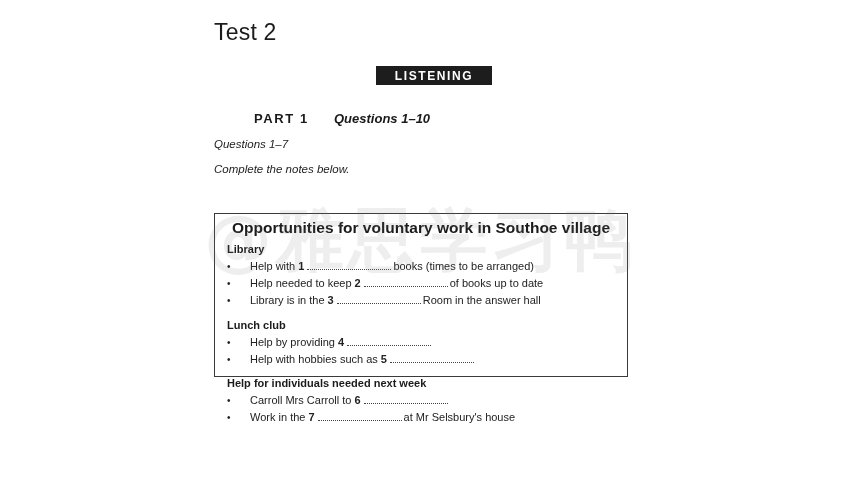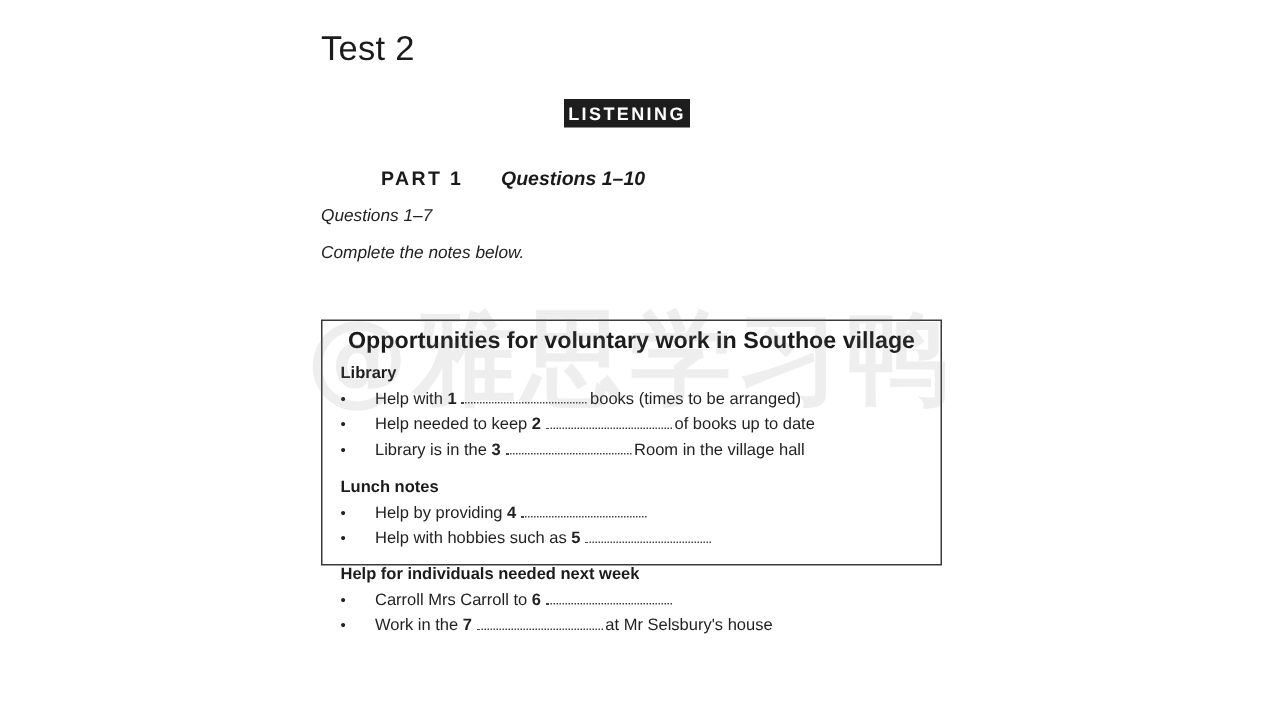--- a/index.html
+++ b/index.html
@@ -14,21 +14,21 @@
       color: #1a1a1a;
     }
     .page { position: absolute; left: 0; top: 0; width: 852px; height: 480px; }
     .test-title {
       position: absolute; left: 214px; top: 19px;
       font-size: 23px; font-weight: normal; color: #1c1c1c;
       letter-spacing: 0.2px;
     }
     .section-badge {
       position: absolute; left: 376px; top: 66px;
-      width: 84px; height: 19px;
+      width: 116px; height: 19px;
       background: #1d1d1d; color: #ffffff;
       font-size: 12px; font-weight: bold; letter-spacing: 1.6px;
       display: flex; align-items: center; justify-content: center;
     }
     .part-row {
       position: absolute; left: 214px; top: 111px;
       font-size: 13px; display: flex; align-items: baseline;
     }
     .part-label { font-weight: bold; letter-spacing: 1.6px; width: 80px; margin-left: 40px; }
     .part-questions { font-weight: bold; font-style: italic; }
@@ -103,24 +103,24 @@
       <span>Help needed to keep</span>
       <span class="qnum">2</span>
       <span class="blank" style="width:84px;"></span>
       <span>of books up to date</span>
     </div>
     <div class="item" style="top:80px;">
       <span class="bullet">•</span>
       <span>Library is in the</span>
       <span class="qnum">3</span>
       <span class="blank" style="width:84px;"></span>
-      <span>Room in the village hall</span>
+      <span>Room in the answer hall</span>
     </div>
 
-    <div class="heading" style="top:105px;">Lunch notes</div>
+    <div class="heading" style="top:105px;">Lunch club</div>
     <div class="item" style="top:122px;">
       <span class="bullet">•</span>
       <span>Help by providing</span>
       <span class="qnum">4</span>
       <span class="blank" style="width:84px;"></span>
     </div>
     <div class="item" style="top:139px;">
       <span class="bullet">•</span>
       <span>Help with hobbies such as</span>
       <span class="qnum">5</span>

